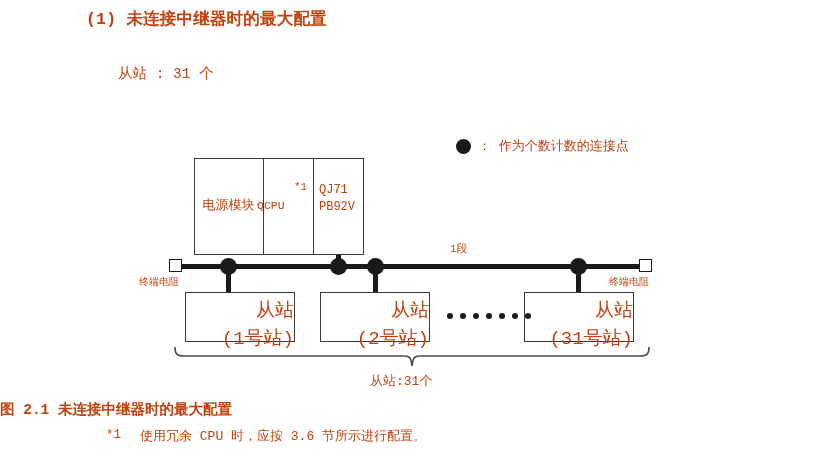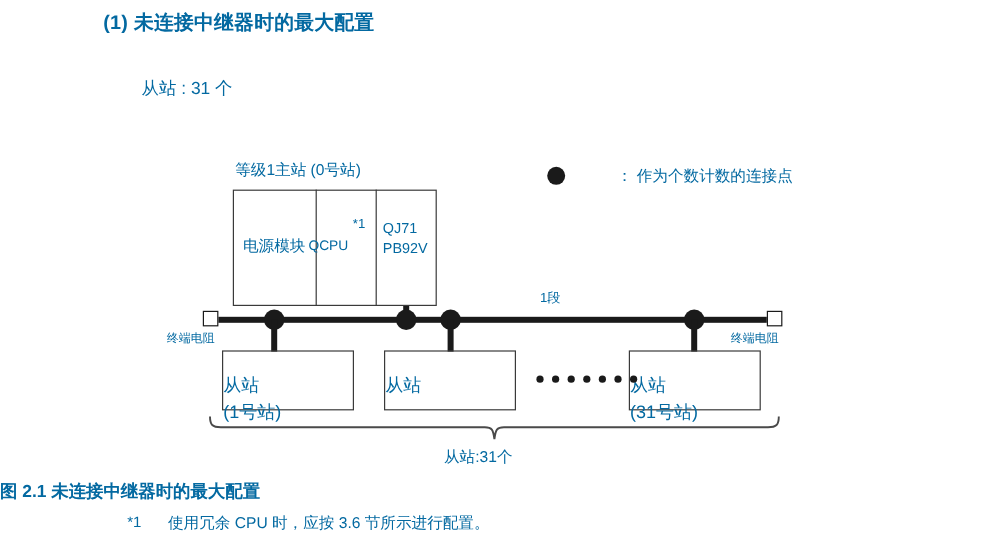--- a/index.html
+++ b/index.html
@@ -5,22 +5,22 @@
   html, body {
     margin: 0;
     padding: 0;
     background: #ffffff;
   }
   #page {
     position: relative;
     width: 814px;
     height: 457px;
     background: #ffffff;
-    font-family: Liberation Sans, sans-serif;
-    color: #0369a1;
+    font-family: Liberation Mono, monospace;
+    color: #c2410c;
     overflow: hidden;
   }
 
   
   .heading {
     position: absolute;
     left: 86px;
     top: 8px;
     font-size: 16.5px;
     font-weight: bold;
@@ -121,21 +121,20 @@
     top: 139px;
     width: 15px;
     height: 15px;
     border-radius: 50%;
     background: #1a1a1a;
   }
   .legend-text {
     left: 478px;
     top: 139px;
     font-size: 13px;
-    margin-left: 36px;
   }
 
   
   .bus {
     position: absolute;
     left: 178px;
     top: 264px;
     width: 466px;
     height: 5px;
     background: #1a1a1a;
@@ -186,24 +185,24 @@
   .stub.s3 { left: 576px; top: 266px; height: 27px; }
 
   
   .slave {
     position: absolute;
     top: 292px;
     width: 110px;
     height: 50px;
     border: 1.2px solid #3a3a3a;
     box-sizing: border-box;
-    text-align: left;
-    font-size: 15px;
+    text-align: right;
+    font-size: 19px;
     line-height: 1.45;
-    padding-top: 18px;
+    padding-top: 5px;
   }
   .slave.sv1 { left: 185px; }
   .slave.sv2 { left: 320px; }
   .slave.sv3 { left: 524px; }
 
   
   .ellipsis {
     position: absolute;
     left: 447px;
     top: 313px;
@@ -264,21 +263,20 @@
 <div id="page">
 
   <div class="heading">
     <span>(1)</span>
     <span>未连接中继器时的最大配置</span>
   </div>
   <div class="spec-line l2">从站 : 31 个</div>
 
   <div id="diagram">
 
-    <div class="dg-label rack-title">等级1主站 (0号站)</div>
     <div class="rack"></div>
     <div class="rack-div d1"></div>
     <div class="rack-div d2"></div>
 
     <div class="cell cell-power">电源模块</div>
     <div class="cell cell-qcpu">QCPU</div>
     <div class="cell cell-note">*1</div>
     <div class="cell cell-pb">
       <div>QJ71</div>
       <div>PB92V</div>
@@ -303,20 +301,21 @@
     <div class="stub s1"></div>
     <div class="stub s2"></div>
     <div class="stub s3"></div>
 
     <div class="slave sv1">
       <div>从站</div>
       <div>(1号站)</div>
     </div>
     <div class="slave sv2">
       <div>从站</div>
+      <div>(2号站)</div>
     </div>
     <div class="slave sv3">
       <div>从站</div>
       <div>(31号站)</div>
     </div>
 
     <div class="ellipsis" id="ellipsis-dots">
         <i></i>
         <i></i>
         <i></i>

